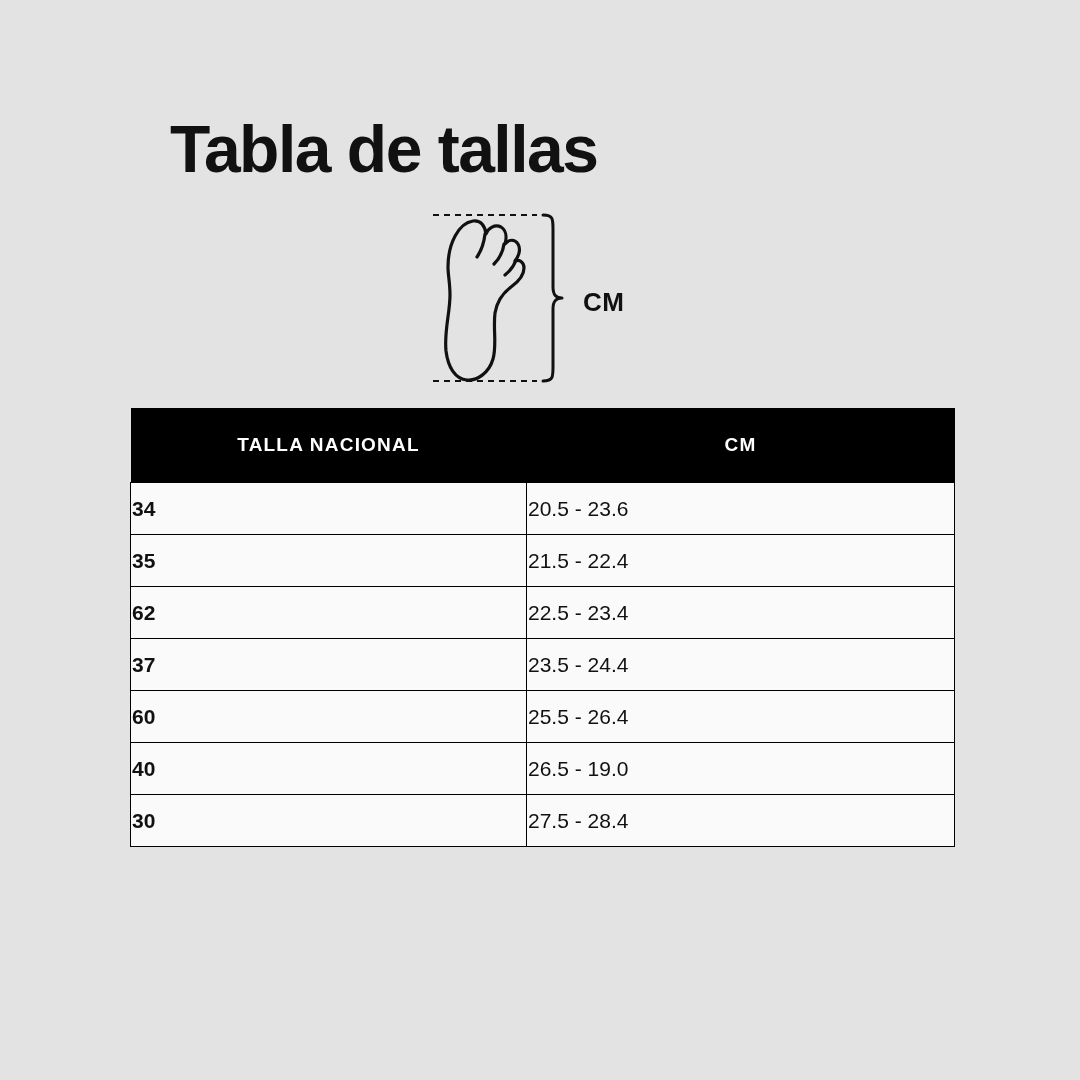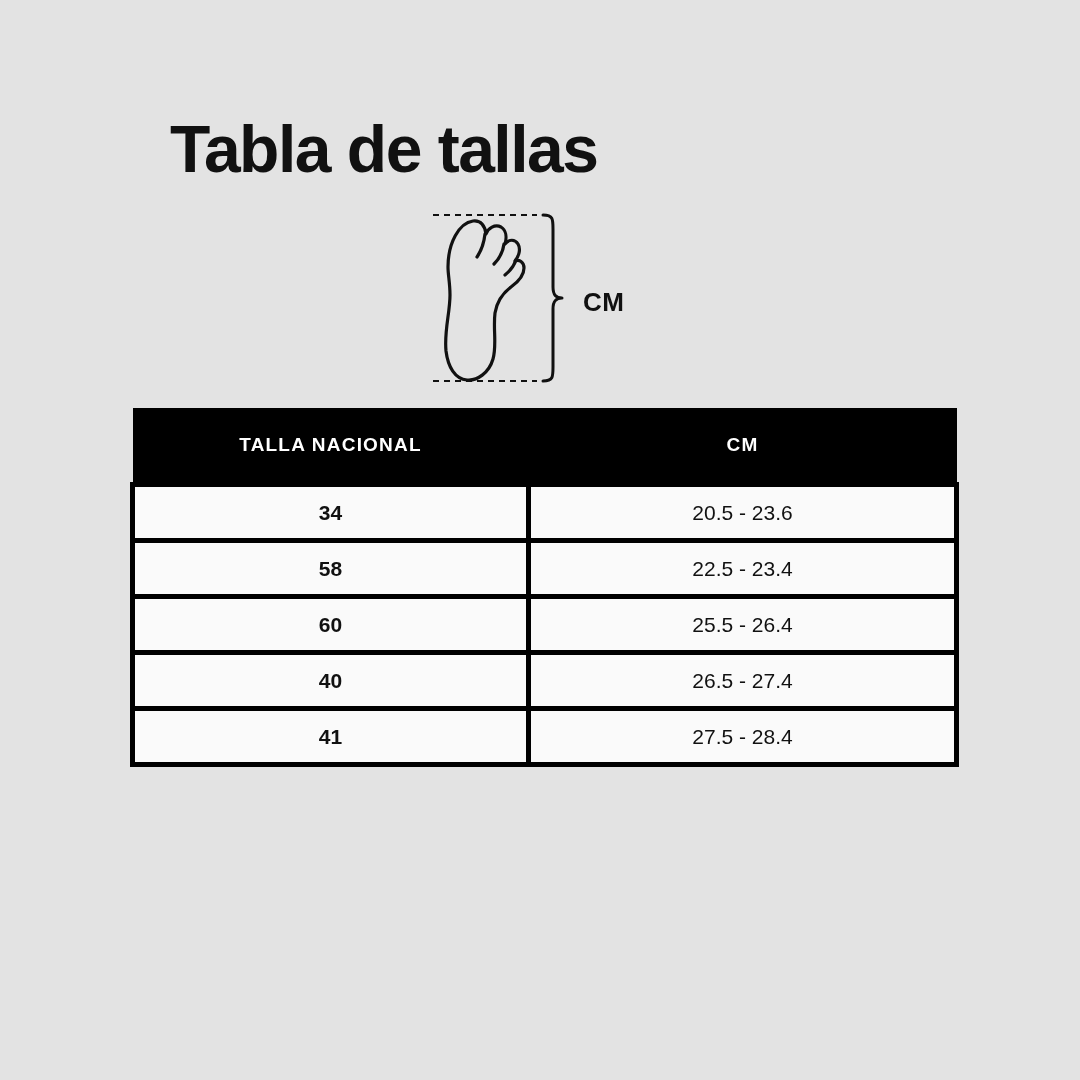--- a/index.html
+++ b/index.html
@@ -73,23 +73,23 @@
     font-weight: bold;
     letter-spacing: 1.2px;
     height: 72px;
     text-align: center;
     border: none;
     vertical-align: middle;
   }
   table.size-table tbody td {
     background: #fafafa;
     height: 49px;
-    text-align: center;
+    text-align: left;
     vertical-align: middle;
-    border: 5px solid #000000;
+    border: 1px solid #000000;
     font-size: 21px;
     color: #111111;
   }
   table.size-table tbody td.col-size {
     font-weight: bold;
     width: 394px;
   }
   table.size-table tbody td.col-cm {
     font-weight: normal;
     width: 426px;
@@ -154,32 +154,40 @@
           <th class="h-size">TALLA NACIONAL</th>
           <th class="h-cm">CM</th>
         </tr>
       </thead>
       <tbody>
         <tr>
           <td class="col-size">34</td>
           <td class="col-cm">20.5 - 23.6</td>
         </tr>
         <tr>
-          <td class="col-size">58</td>
+          <td class="col-size">35</td>
+          <td class="col-cm">21.5 - 22.4</td>
+        </tr>
+        <tr>
+          <td class="col-size">62</td>
           <td class="col-cm">22.5 - 23.4</td>
+        </tr>
+        <tr>
+          <td class="col-size">37</td>
+          <td class="col-cm">23.5 - 24.4</td>
         </tr>
         <tr>
           <td class="col-size">60</td>
           <td class="col-cm">25.5 - 26.4</td>
         </tr>
         <tr>
           <td class="col-size">40</td>
-          <td class="col-cm">26.5 - 27.4</td>
+          <td class="col-cm">26.5 - 19.0</td>
         </tr>
         <tr>
-          <td class="col-size">41</td>
+          <td class="col-size">30</td>
           <td class="col-cm">27.5 - 28.4</td>
         </tr>
       </tbody>
     </table>
   </div>
 
 </div>
 
 </body></html>

